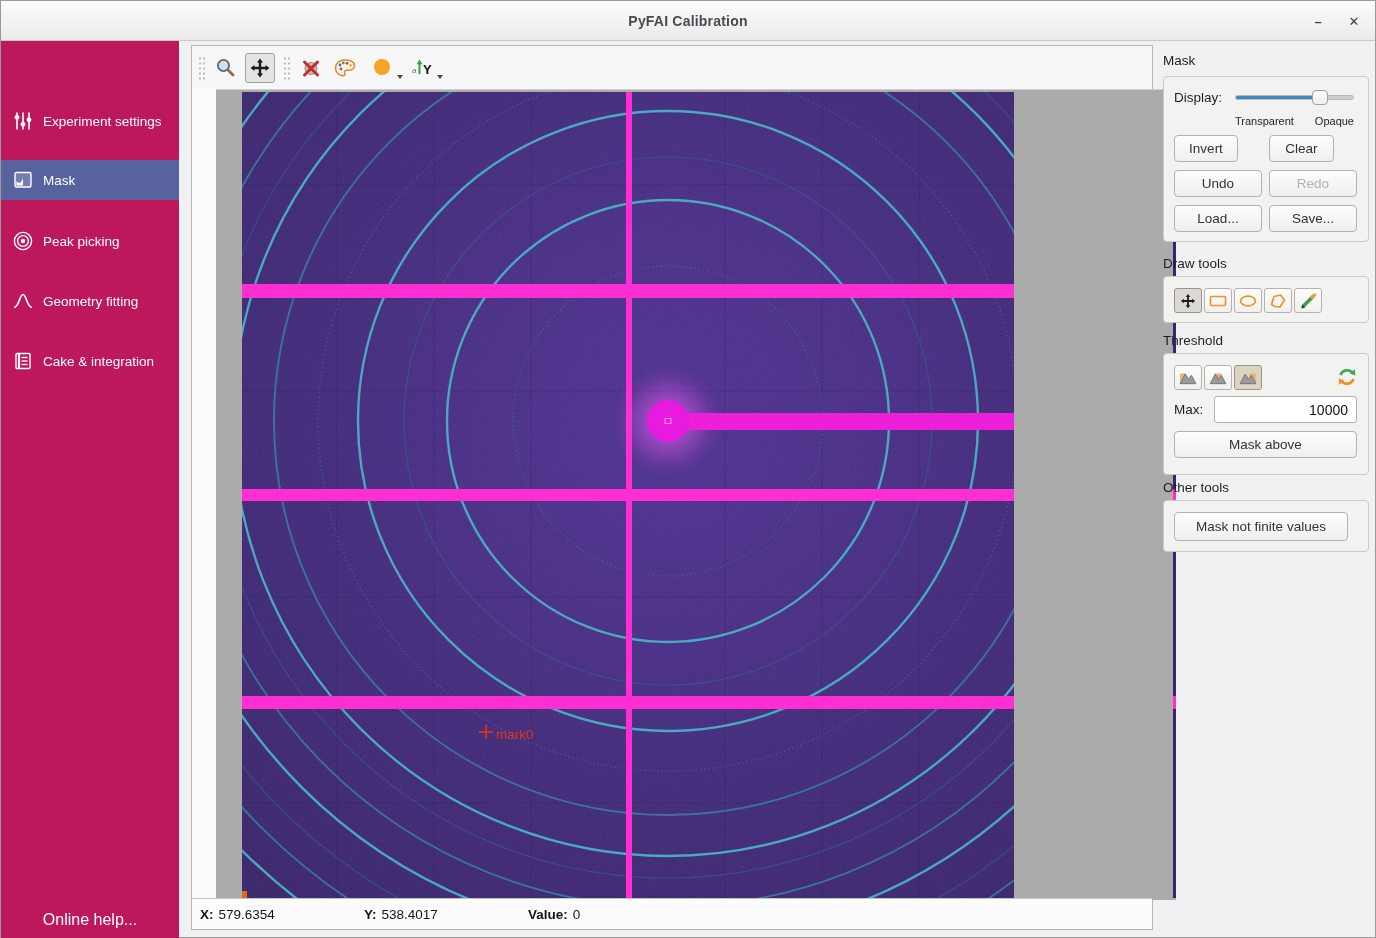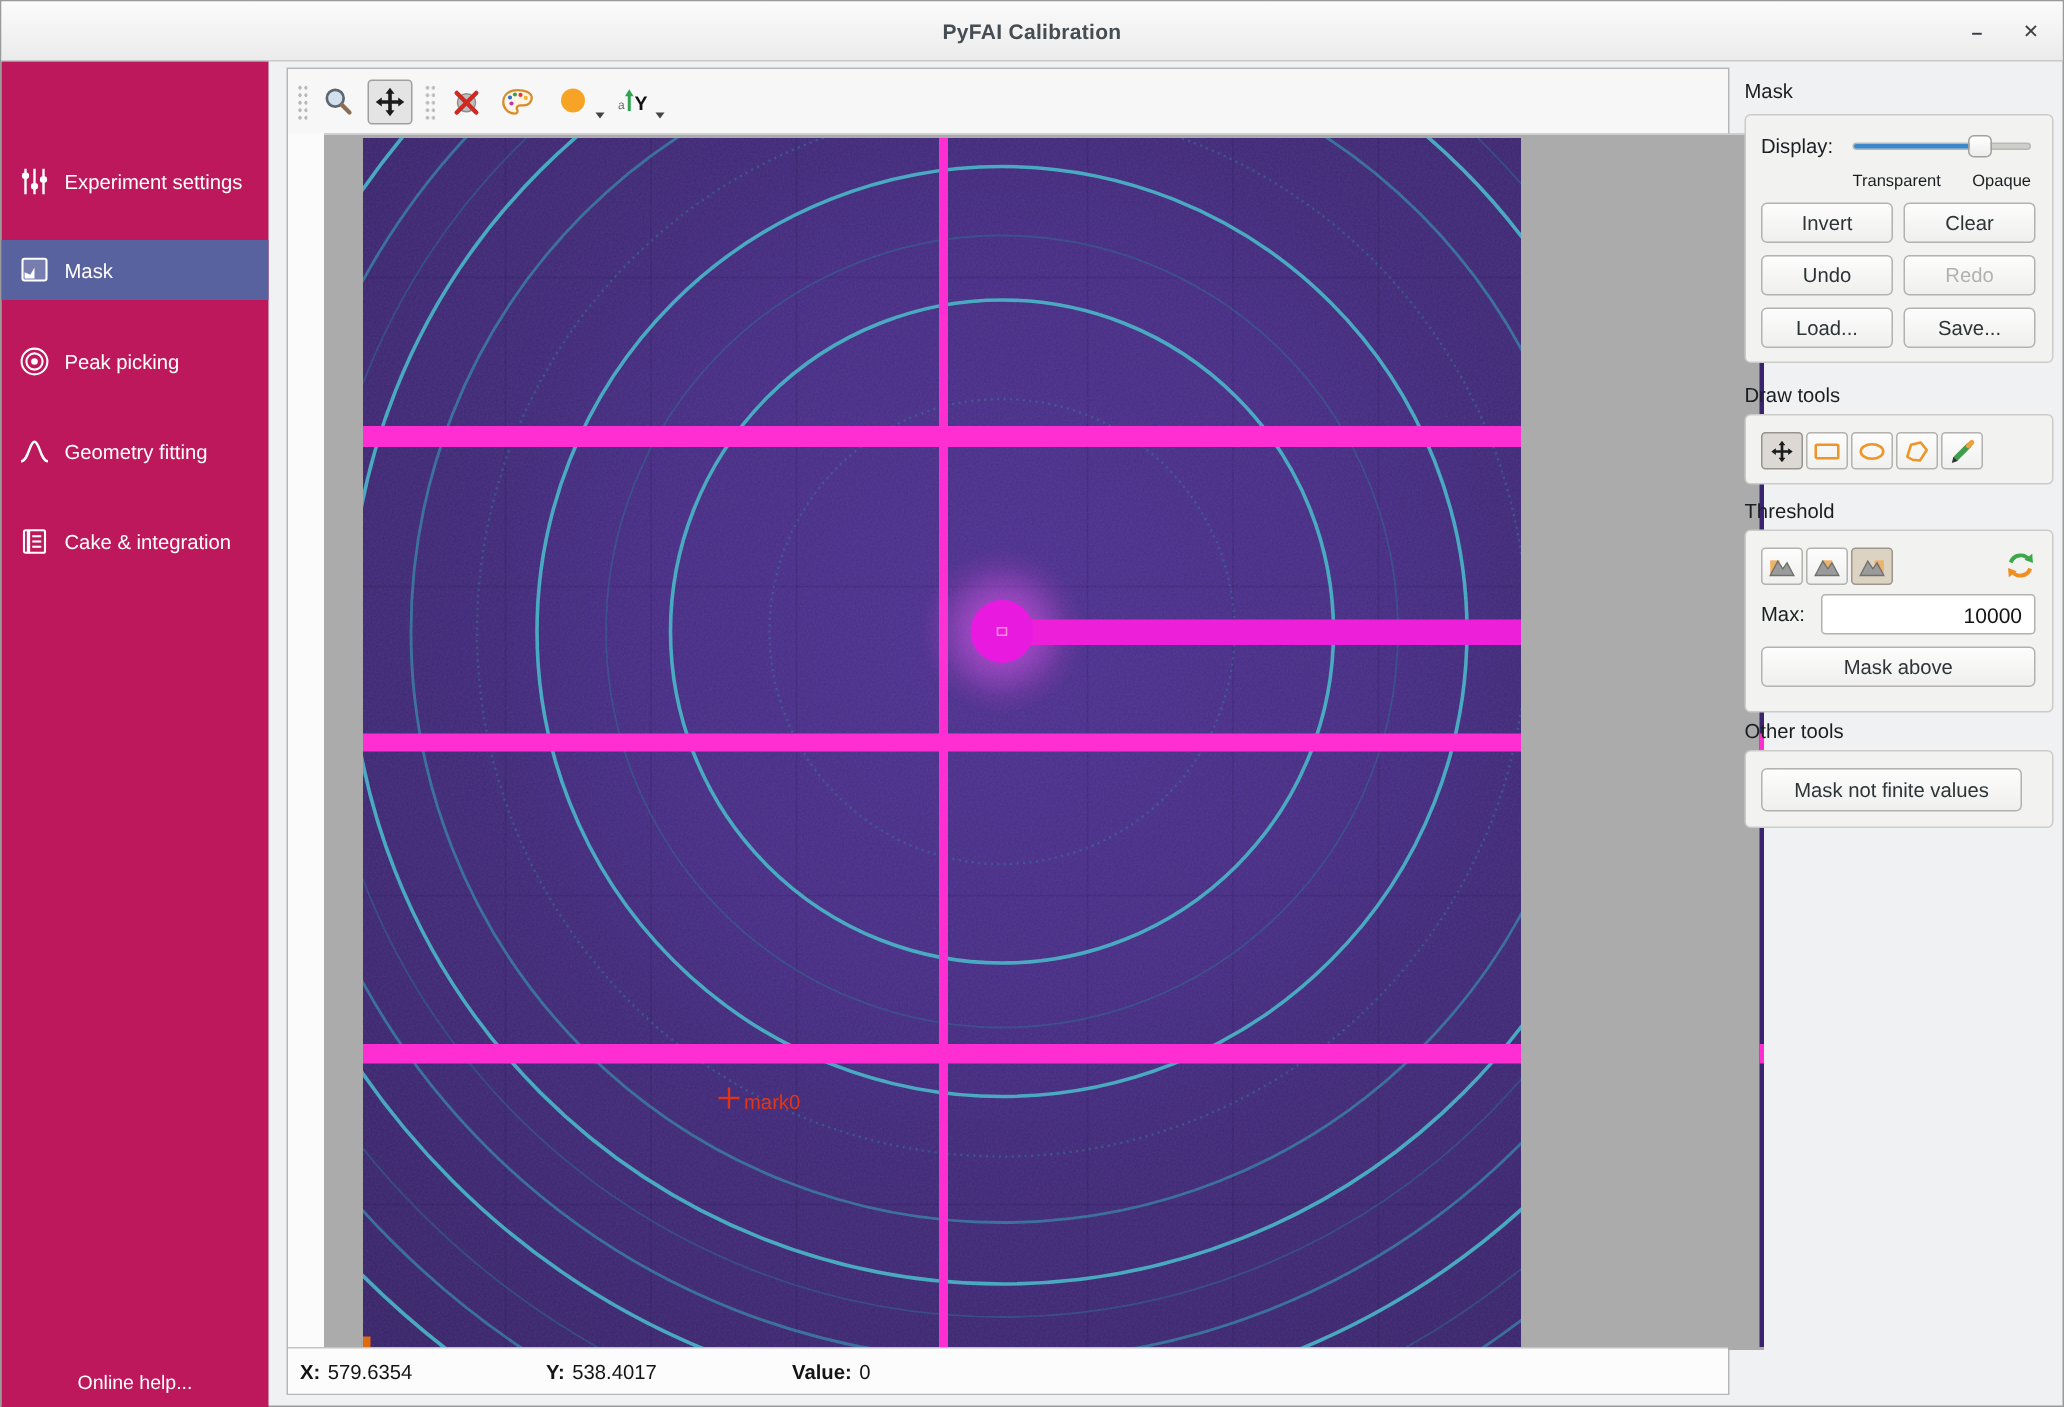--- a/index.html
+++ b/index.html
@@ -21,21 +21,21 @@
   .winbtn.min { right:44px; font-weight:bold; }
   .winbtn.close { right:8px; font-weight:bold; }
 
   
   .sidebar { position:absolute; left:0; top:40px; width:178px; height:898px; background:#be185d; }
   .side-item { position:absolute; left:0; width:178px; height:40px; display:flex; align-items:center;
     color:#fff; font-size:13.5px; cursor:default; }
   .side-item.selected { background:#58629f; }
   .side-item .sicon { width:22px; height:22px; margin:0 9px 0 11px; flex:0 0 auto; }
   .side-footer { position:absolute; left:0; bottom:10px; width:178px; text-align:center;
-    color:#fff; font-size:13px; }
+    color:#fff; font-size:16px; }
 
   
   .plotwidget { position:absolute; left:190px; top:44px; width:962px; height:885px;
     background:#fbfbfb; border:1px solid #b6b6b6; }
   .ptoolbar { position:absolute; left:0; top:0; width:100%; height:43px; background:#f7f7f7;
     display:flex; align-items:center; }
   .grip { width:7px; height:24px; margin:0 4px 0 6px;
     background-image:radial-gradient(circle 1px, #b9b9b9 1px, transparent 1.2px);
     background-size:4px 5px; }
   .tbtn { width:30px; height:30px; border:1px solid transparent; border-radius:3px;
@@ -279,22 +279,22 @@
     <div class="plabel" style="top:12px">Mask</div>
 
     <div class="gbox" style="top:35px; height:166px">
       <div class="plabel" style="left:10px; top:13px">Display:</div>
       <div class="slider-track" style="left:71px; top:18px; width:119px">
         <div class="slider-fill" id="slider-fill" style="width: 72%; background: rgb(58, 135, 202);"></div>
         <div class="slider-handle" id="slider-handle" style="left: calc(72% - 8px);"></div>
       </div>
       <div class="small-lab" style="left:71px; top:38px">Transparent</div>
       <div class="small-lab" style="right:14px; top:38px">Opaque</div>
-      <button class="btn" style="left:10px;  top:58px; width:88px">Invert</button>
-      <button class="btn" style="left:105px; top:58px; width:88px">Clear</button>
+      <button class="btn" style="left:10px;  top:58px; width:64px">Invert</button>
+      <button class="btn" style="left:105px; top:58px; width:65px">Clear</button>
       <button class="btn" style="left:10px;  top:93px; width:88px">Undo</button>
       <button class="btn disabled" style="left:105px; top:93px; width:88px">Redo</button>
       <button class="btn" style="left:10px;  top:128px; width:88px">Load...</button>
       <button class="btn" style="left:105px; top:128px; width:88px">Save...</button>
     </div>
 
     <div class="plabel" style="top:215px">Draw tools</div>
     <div class="gbox" style="top:235px; height:47px">
       <div class="toolbtn active" style="left:10px">
         <svg width="18" height="18" viewBox="0 0 24 24">

